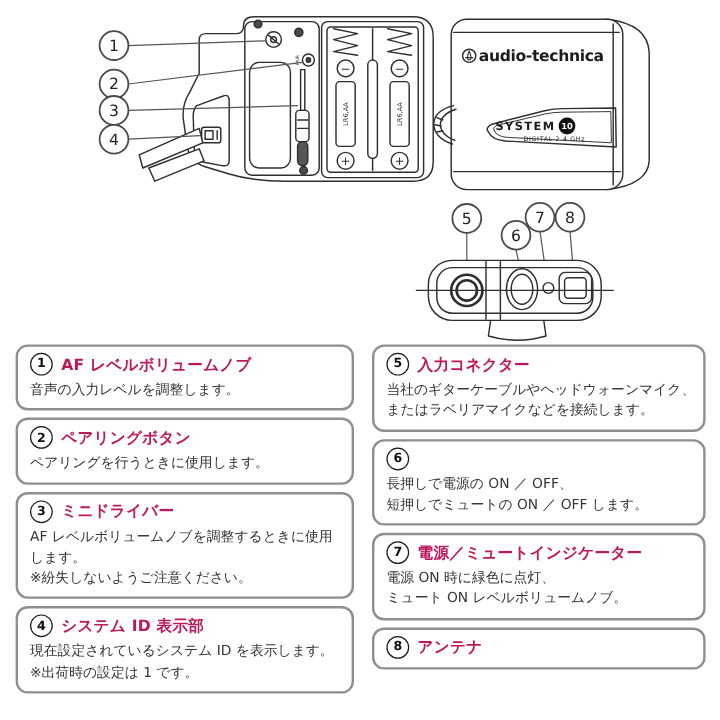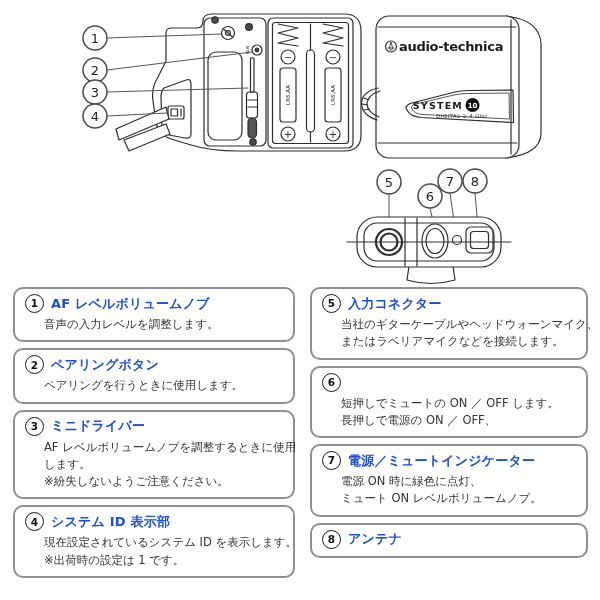--- a/index.html
+++ b/index.html
@@ -11,22 +11,22 @@
   .col{position:absolute;top:0;display:flex;flex-direction:column;gap:6px;}
   .col-left{left:13px;width:282px;}
   .col-right{left:310px;width:278px;}
   .spec-box{background:#fff;border:2px solid #8f8f8f;border-radius:10px;
             padding:5px 10px 7px;box-sizing:border-box;}
   .spec-title-row{display:flex;align-items:center;gap:7px;min-height:18px;}
   .num-circle{width:17px;height:17px;border:1.4px solid #1a1a1a;border-radius:50%;
               display:inline-flex;align-items:center;justify-content:center;
               font-size:10.5px;font-weight:bold;color:#111;flex:0 0 auto;
               line-height:1;background:#fff;}
-  .spec-title{font-size:13px;font-weight:bold;color:#1d4ed8;letter-spacing:.2px;}
-  .spec-body{margin-top:3px;margin-left:19px;font-size:11.5px;color:#333;line-height:1.5;}
+  .spec-title{font-size:13px;font-weight:bold;color:#be185d;letter-spacing:.2px;}
+  .spec-body{margin-top:3px;margin-left:0;font-size:11.5px;color:#333;line-height:1.5;}
   .spec-body .line{white-space:nowrap;}
 </style>
 </head>
 <body>
 
 <div class="page">
 
   <svg class="diagram" width="600" height="287" viewBox="0 0 600 287" fill="none" stroke="#2e2e2e" stroke-width="1.2" stroke-linejoin="round" stroke-linecap="round">
 
     <g>
@@ -251,22 +251,22 @@
             <div class="line">当社のギターケーブルやヘッドウォーンマイク、</div>
             <div class="line">またはラベリアマイクなどを接続します。</div>
           </div>
         </div>
 
     <div class="spec-box">
       <div class="spec-title-row">
         <span class="num-circle">6</span>
       </div>
     <div class="spec-body">
+            <div class="line">長押しで電源の ON ／ OFF、</div>
             <div class="line">短押しでミュートの ON ／ OFF します。</div>
-            <div class="line">長押しで電源の ON ／ OFF、</div>
           </div>
         </div>
 
     <div class="spec-box">
       <div class="spec-title-row">
         <span class="num-circle">7</span>
         <span class="spec-title">電源／ミュートインジケーター</span>
       </div>
     <div class="spec-body">
             <div class="line">電源 ON 時に緑色に点灯、</div>

